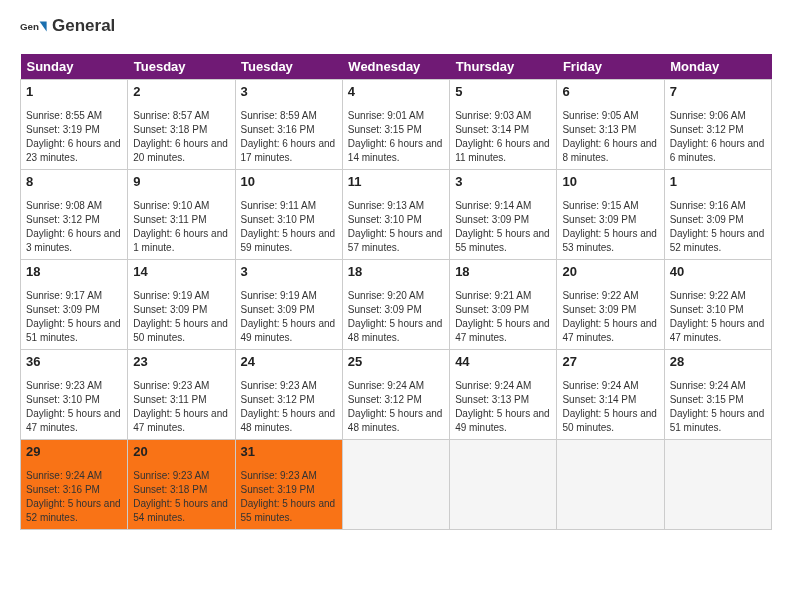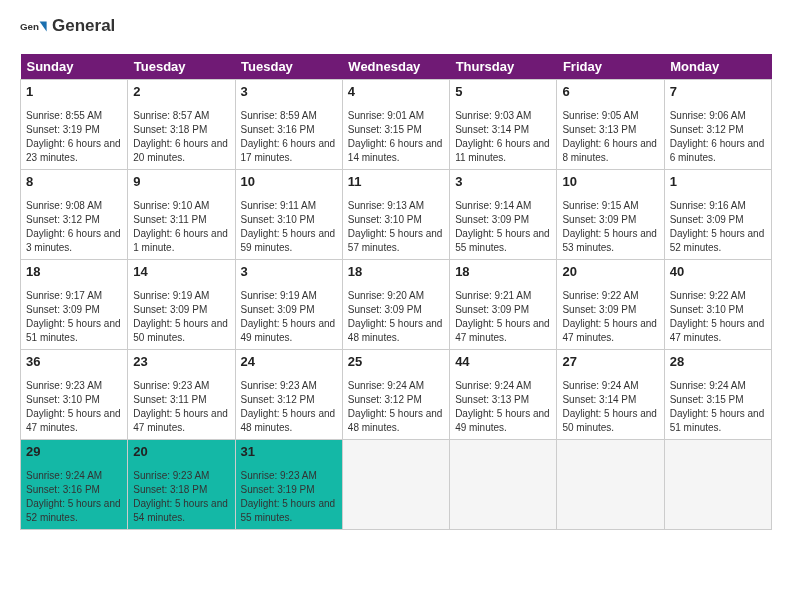--- a/index.html
+++ b/index.html
@@ -58,21 +58,21 @@
     }
     .calendar-table td {
       border: 1px solid #ccc;
       vertical-align: top;
       padding: 4px 5px;
       width: calc(100% / 7);
       height: 78px;
       background: #fff;
     }
     .calendar-table tr:last-child td {
-      background: #14b8a6;
+      background: #f97316;
     }
     .day-number {
       font-size: 13px;
       font-weight: bold;
       color: #222;
       display: block;
       margin-bottom: 2px;
     }
     .day-info {
       font-size: 10px;

